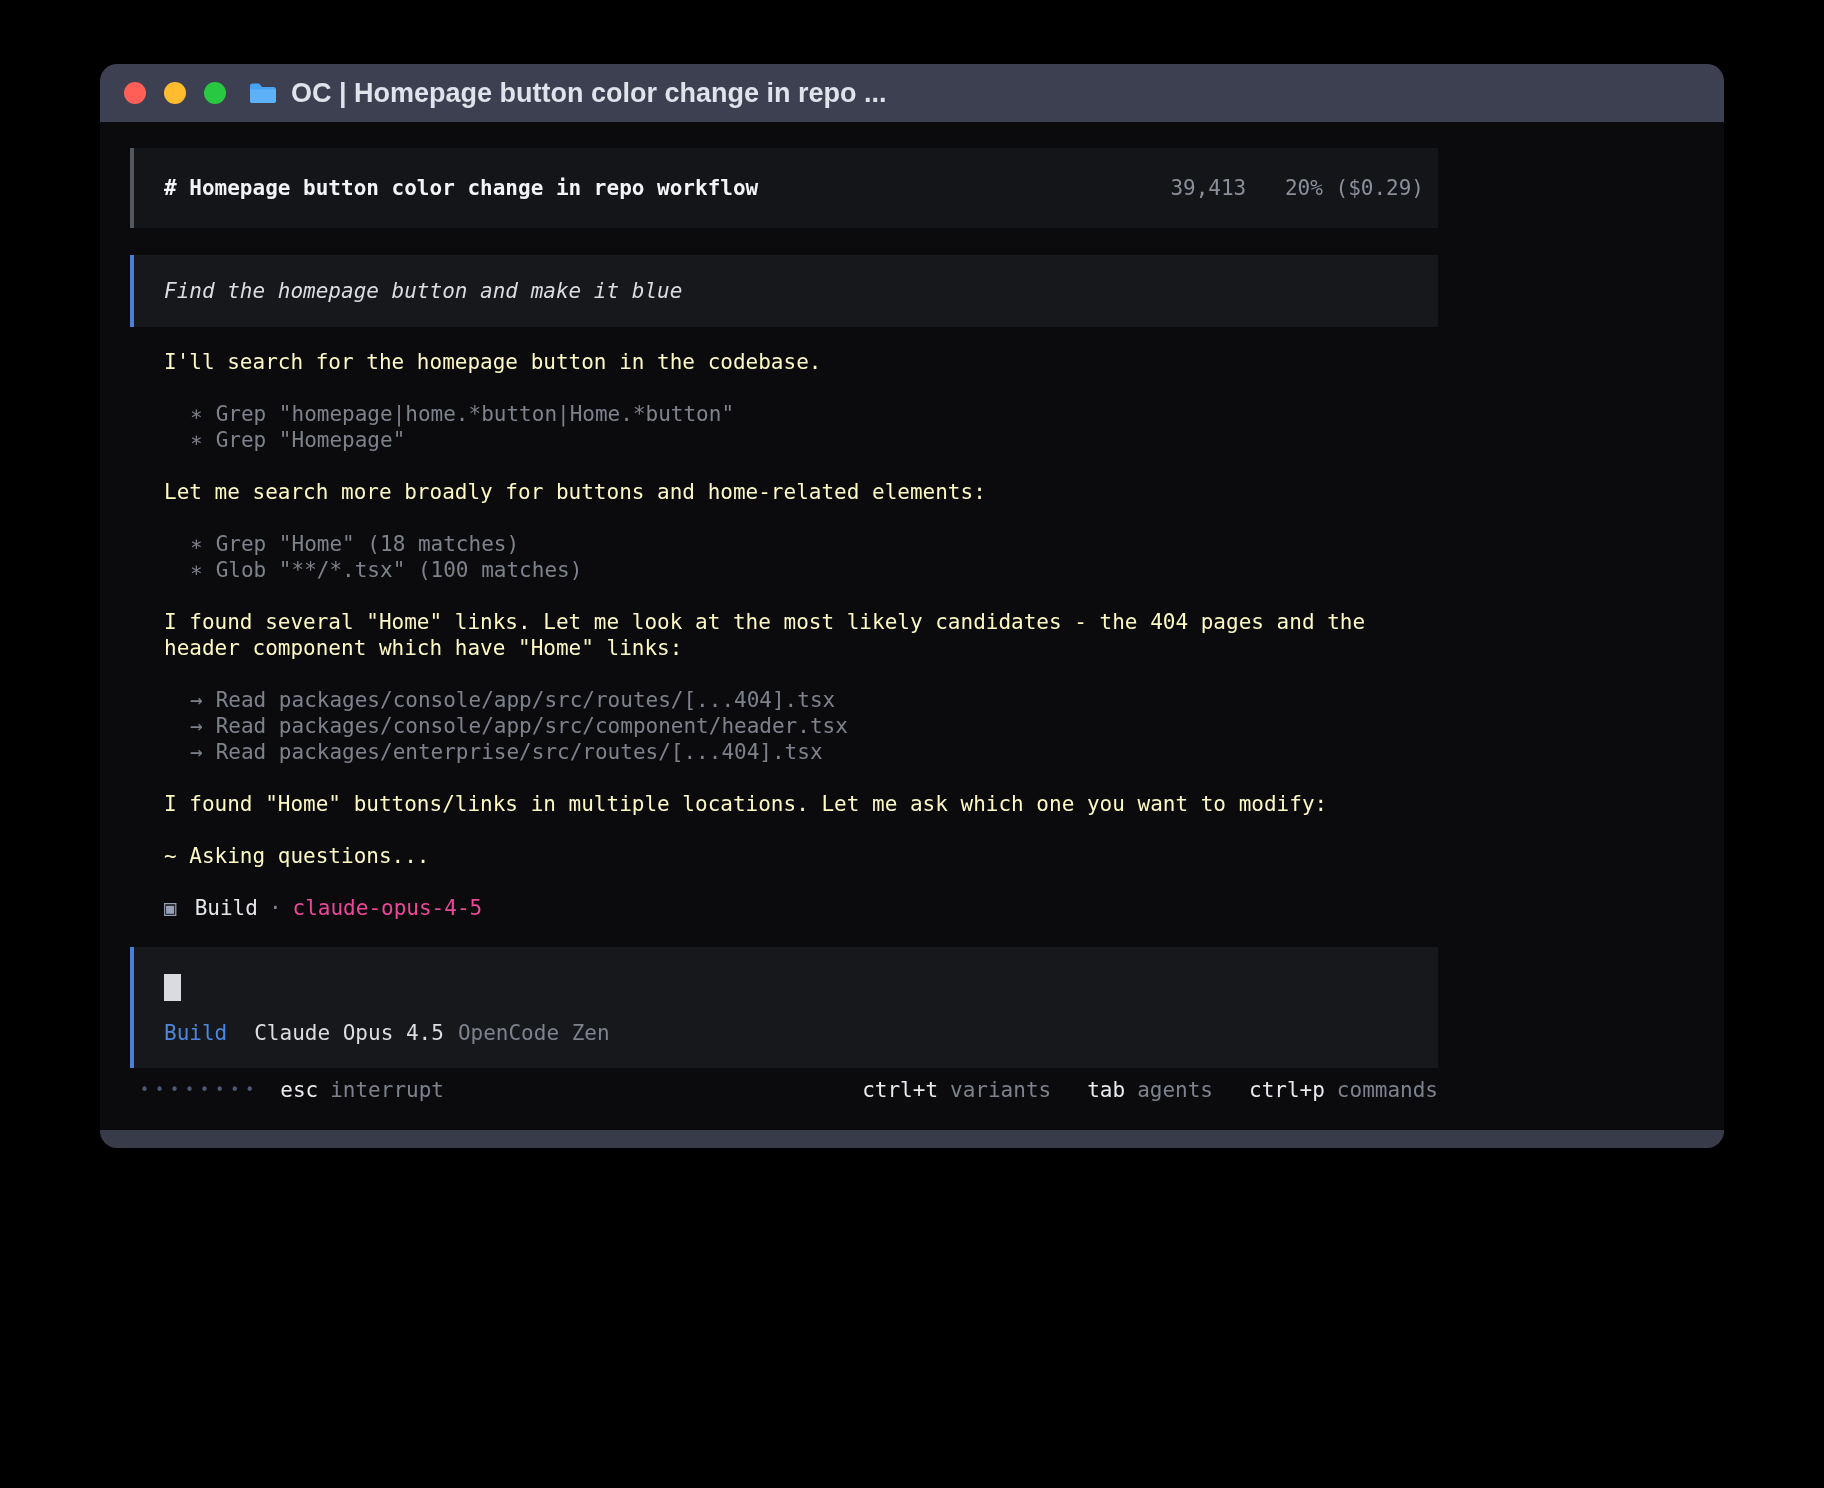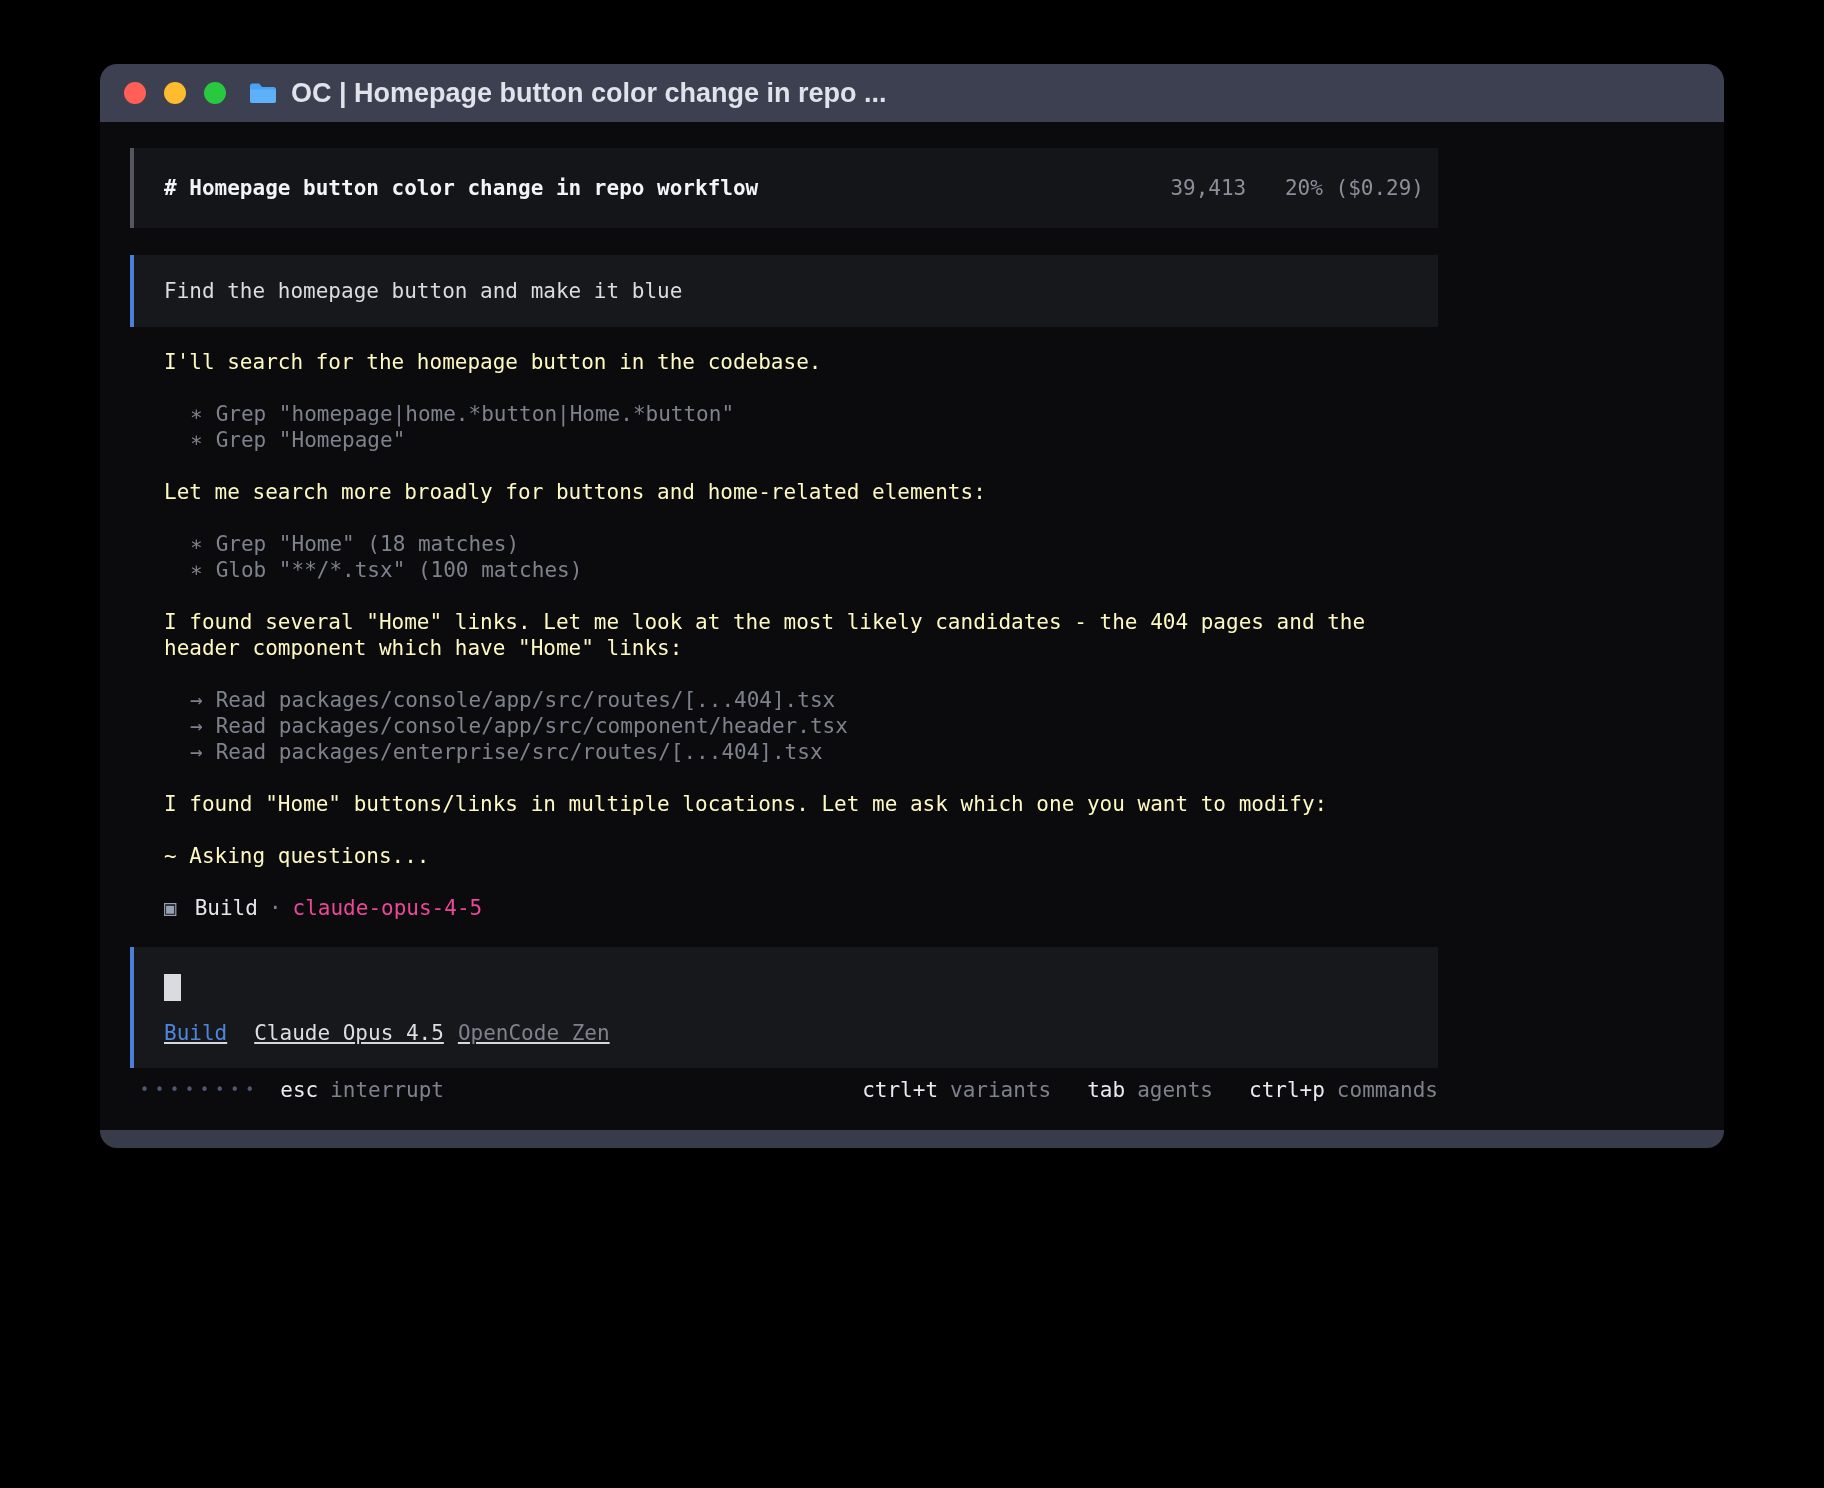--- a/index.html
+++ b/index.html
@@ -61,20 +61,21 @@
   .session-stats { color: #8b8f9a; white-space: nowrap; }
   .session-stats .ctx { margin-left: 26px; }
 
   .user-block {
     height: 72px;
     background: #17181c;
     border-left: 4px solid #4a80d8;
     display: flex; align-items: center;
     padding-left: 30px;
     color: #dadce1;
+    font-style: italic;
   }
 
   .transcript { padding: 0 34px; margin-top: 22px; }
   .msg { color: #fef9c3; margin: 0; }
   .gap { height: 26px; }
   .tools { color: #7e828d; }
   .tool-line { padding-left: 26px; }
   .tool-icon { margin-right: 13px; }
 
   .agent-line { display: flex; align-items: center; }
@@ -84,21 +85,21 @@
   .agent-model { color: #ec4899; }
 
   
   .input-block {
     margin-top: 26px;
     background: #17181c;
     border-left: 4px solid #4a80d8;
     padding: 27px 30px 22px 30px;
   }
   .cursor { width: 17px; height: 27px; background: #d9dbe0; margin-bottom: 19px; }
-  .input-meta { white-space: nowrap; text-decoration: underline; }
+  .input-meta { white-space: nowrap; }
   .mode { color: #4e86de; margin-right: 27px; }
   .model { color: #dcdee2; margin-right: 14px; }
   .provider { color: #7e828d; }
 
   
   .footer {
     margin-top: 9px;
     display: flex; align-items: center; justify-content: space-between;
     padding-left: 10px;
   }

